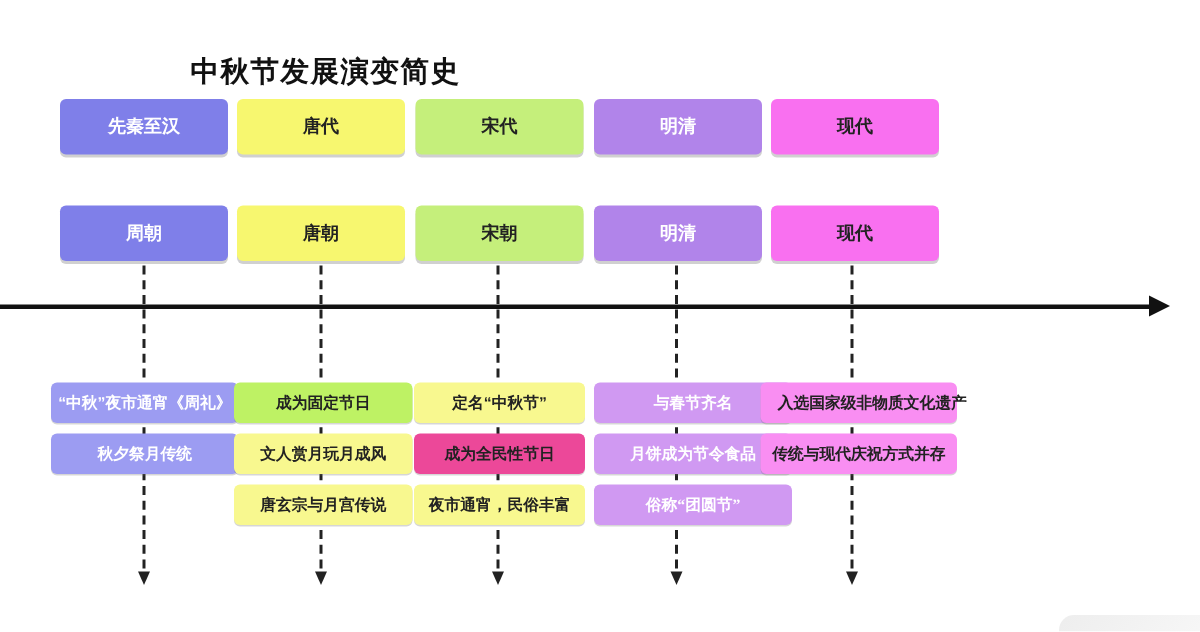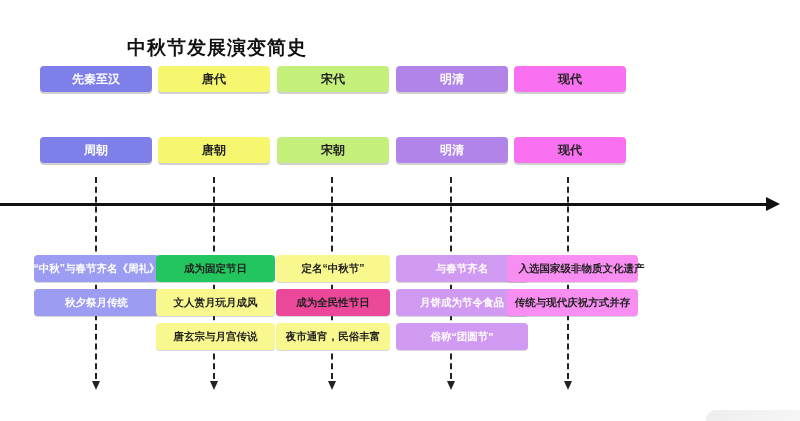--- a/index.html
+++ b/index.html
@@ -9,21 +9,21 @@
   }
   .title{
     position:absolute;left:123px;top:31px;margin:4px;
     font-size:19px;font-weight:bold;color:#111;letter-spacing:1px;
   }
   .box{
     position:absolute;display:flex;align-items:center;justify-content:center;
     border-radius:4px;z-index:2;box-sizing:border-box;text-align:center;
   }
   .era{
-    width:112px;height:26px;font-size:12px;font-weight:bold;
+    width:112px;height:37px;font-size:12px;font-weight:bold;
     box-shadow:0 2px 0 rgba(120,120,120,0.35);
   }
   .row1{top:66px;}
   .row2{top:137px;}
   .c1{left:40px;} .c2{left:158px;} .c3{left:277px;} .c4{left:396px;} .c5{left:514px;}
   .item{
     height:27px;font-size:10.5px;font-weight:bold;
     box-shadow:0 1px 0 rgba(120,120,120,0.3);padding:0 2px;white-space:nowrap;
   }
   .rA{top:255px;} .rB{top:289px;} .rC{top:323px;}
@@ -80,24 +80,24 @@
   <div class="connector d2"></div>
   <div class="connector d3"></div>
   <div class="connector d4"></div>
   <div class="connector d5"></div>
   <div class="connector-head h1"></div>
   <div class="connector-head h2"></div>
   <div class="connector-head h3"></div>
   <div class="connector-head h4"></div>
   <div class="connector-head h5"></div>
 
-  <div class="box item rA ic1" style="background-color: rgb(156, 156, 242); color: rgb(255, 255, 255);">“中秋”与春节齐名《周礼》</div>
+  <div class="box item rA ic1" style="background-color: rgb(156, 156, 242); color: rgb(255, 255, 255);">“中秋”夜市通宵《周礼》</div>
   <div class="box item rB ic1" style="background-color: rgb(156, 156, 242); color: rgb(255, 255, 255);">秋夕祭月传统</div>
 
-  <div class="box item rA ic2" style="background-color: #22c55e; color: rgb(34, 34, 34);">成为固定节日</div>
+  <div class="box item rA ic2" style="background-color: #bef264; color: rgb(34, 34, 34);">成为固定节日</div>
   <div class="box item rB ic2" style="background-color: rgb(248, 248, 143); color: rgb(34, 34, 34);">文人赏月玩月成风</div>
   <div class="box item rC ic2" style="background-color: rgb(248, 248, 143); color: rgb(34, 34, 34);">唐玄宗与月宫传说</div>
 
   <div class="box item rA ic3" style="background-color: rgb(248, 248, 143); color: rgb(34, 34, 34);">定名“中秋节”</div>
   <div class="box item rB ic3" style="background-color: #ec4899; color: rgb(34, 34, 34); text-align: center;">成为全民性节日</div>
   <div class="box item rC ic3" style="background-color: rgb(248, 248, 143); color: rgb(34, 34, 34);">夜市通宵，民俗丰富</div>
 
   <div class="box item rA ic4" style="background-color: rgb(208, 153, 242); color: rgb(255, 255, 255);">与春节齐名</div>
   <div class="box item rB ic4" style="background-color: rgb(208, 153, 242); color: rgb(255, 255, 255);">月饼成为节令食品</div>
   <div class="box item rC ic4" style="background-color: rgb(208, 153, 242); color: rgb(255, 255, 255);">俗称“团圆节”</div>

